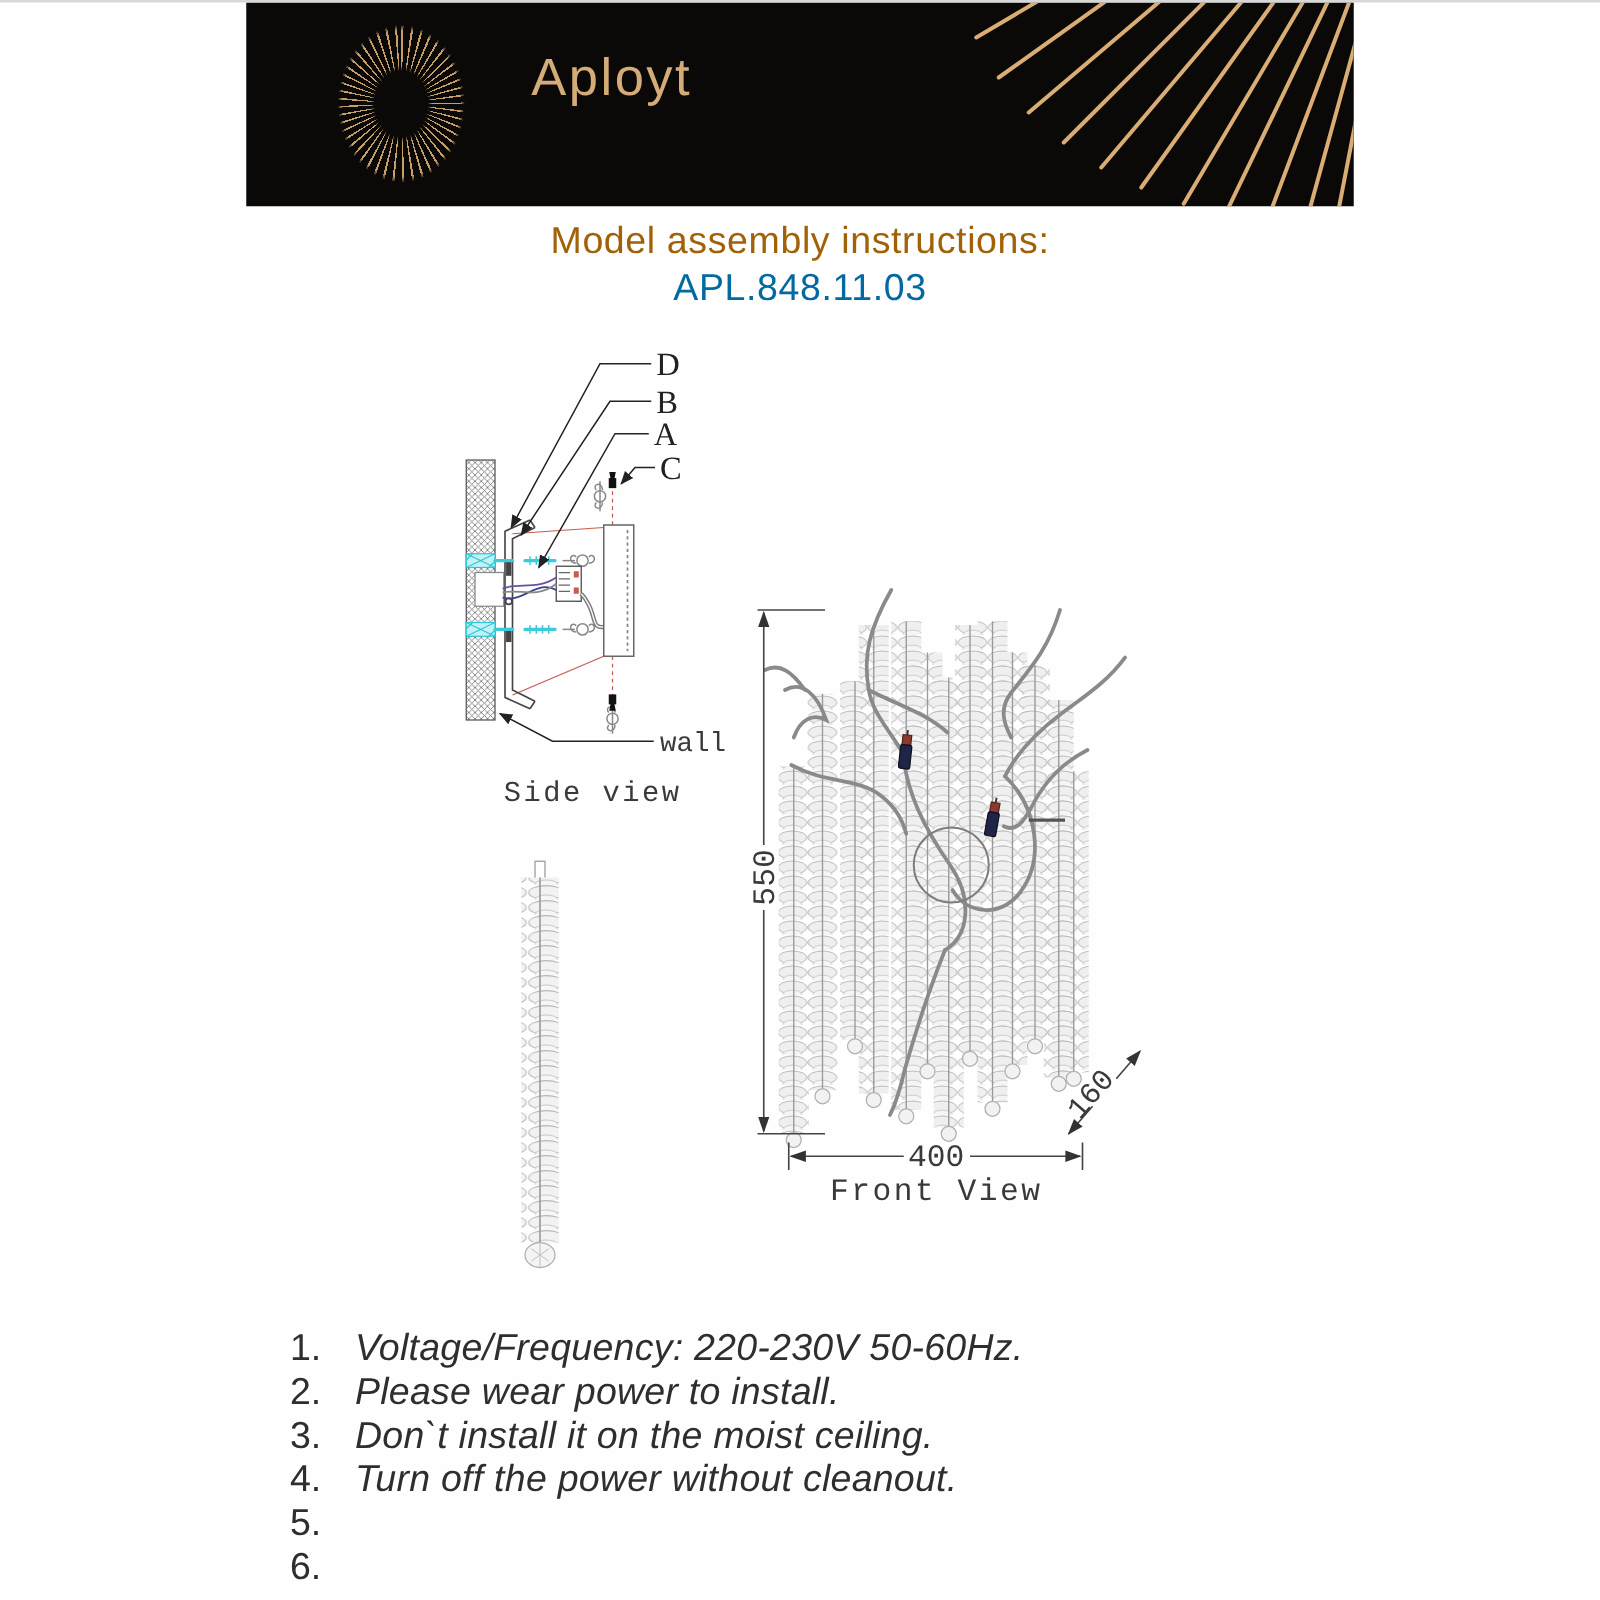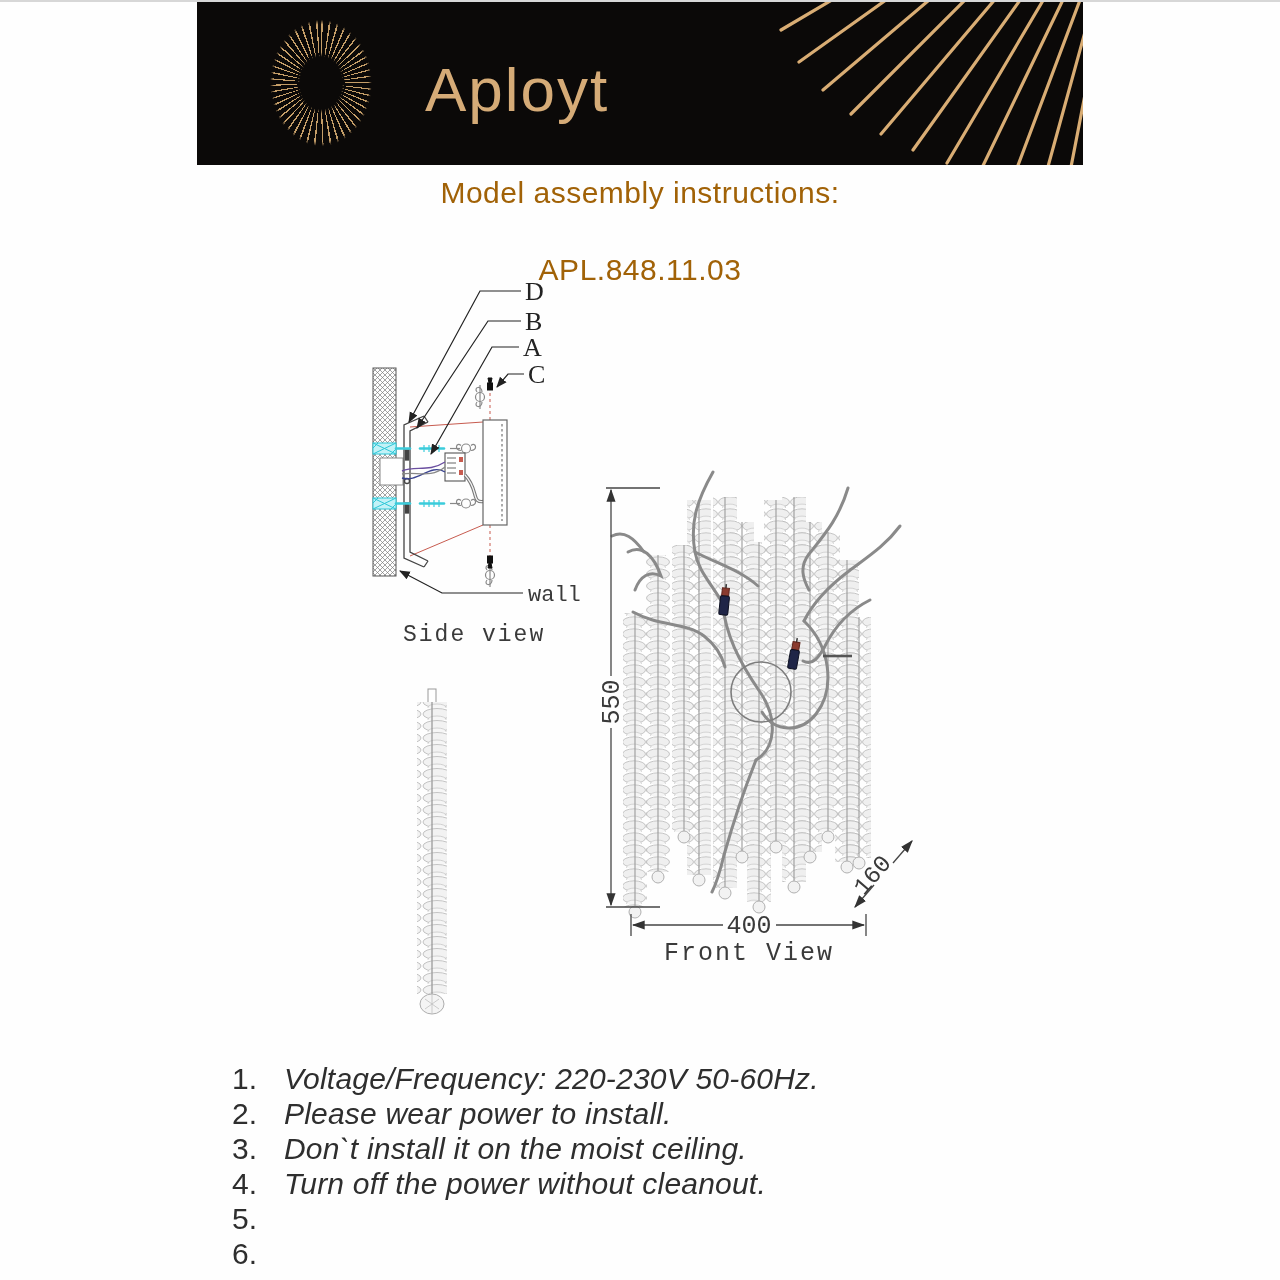--- a/index.html
+++ b/index.html
@@ -5,28 +5,28 @@
   html,body{margin:0;padding:0;background:#ffffff;}
   .page{position:relative;width:1280px;height:1280px;background:#fefefe;overflow:hidden;
         font-family:"Liberation Sans", sans-serif;border-top:2px solid #d7d7d7;}
   
   .header{position:absolute;left:197px;top:0;width:886px;height:163px;background:#0b0908;overflow:hidden;}
   .burst{position:absolute;left:62px;top:4px;width:124px;height:154px;
          background:repeating-conic-gradient(from 0deg,#c59e68 0deg 1.7deg,transparent 1.7deg 7.4deg);
          -webkit-mask:radial-gradient(ellipse 50% 50% at 50% 50%,transparent 0 34%,#000 40% 76%,transparent 82%);
          mask:radial-gradient(ellipse 50% 50% at 50% 50%,transparent 0 34%,#000 40% 76%,transparent 82%);
          border-radius:50%;}
-  .brand{position:absolute;left:228px;top:52px;font-size:62px;color:#d5ab77;
+  .brand{position:absolute;left:228px;top:36px;font-size:42px;color:#d5ab77;
          font-family:"Liberation Sans", sans-serif;font-weight:400;letter-spacing:2px;}
   .rays{position:absolute;right:0;top:0;}
   
   .title1{position:absolute;left:0;top:174px;width:100%;text-align:center;
           font-size:30px;color:#a16207;letter-spacing:0.5px;}
   .title2{position:absolute;left:0;top:212px;width:100%;text-align:center;
-          font-size:30px;color:#a16207;letter-spacing:0.5px;margin-top:39px;}
+          font-size:30px;color:#0369a1;letter-spacing:0.5px;}
   
   .sideview{position:absolute;left:340px;top:273px;}
   .strandart{position:absolute;left:392px;top:682px;}
   .frontview{position:absolute;left:598px;top:458px;}
   text.tmono{font-family:"Liberation Mono","DejaVu Sans Mono",monospace;fill:#3a3a3a;}
   text.tserif{font-family:"Liberation Serif","DejaVu Serif",serif;fill:#222;}
   
   .instructions{position:absolute;left:232px;top:1060px;width:1000px;}
   .instr-row{display:flex;align-items:baseline;height:35px;font-size:30px;color:#2e2e2e;}
   .instr-num{width:52px;flex:0 0 52px;}

